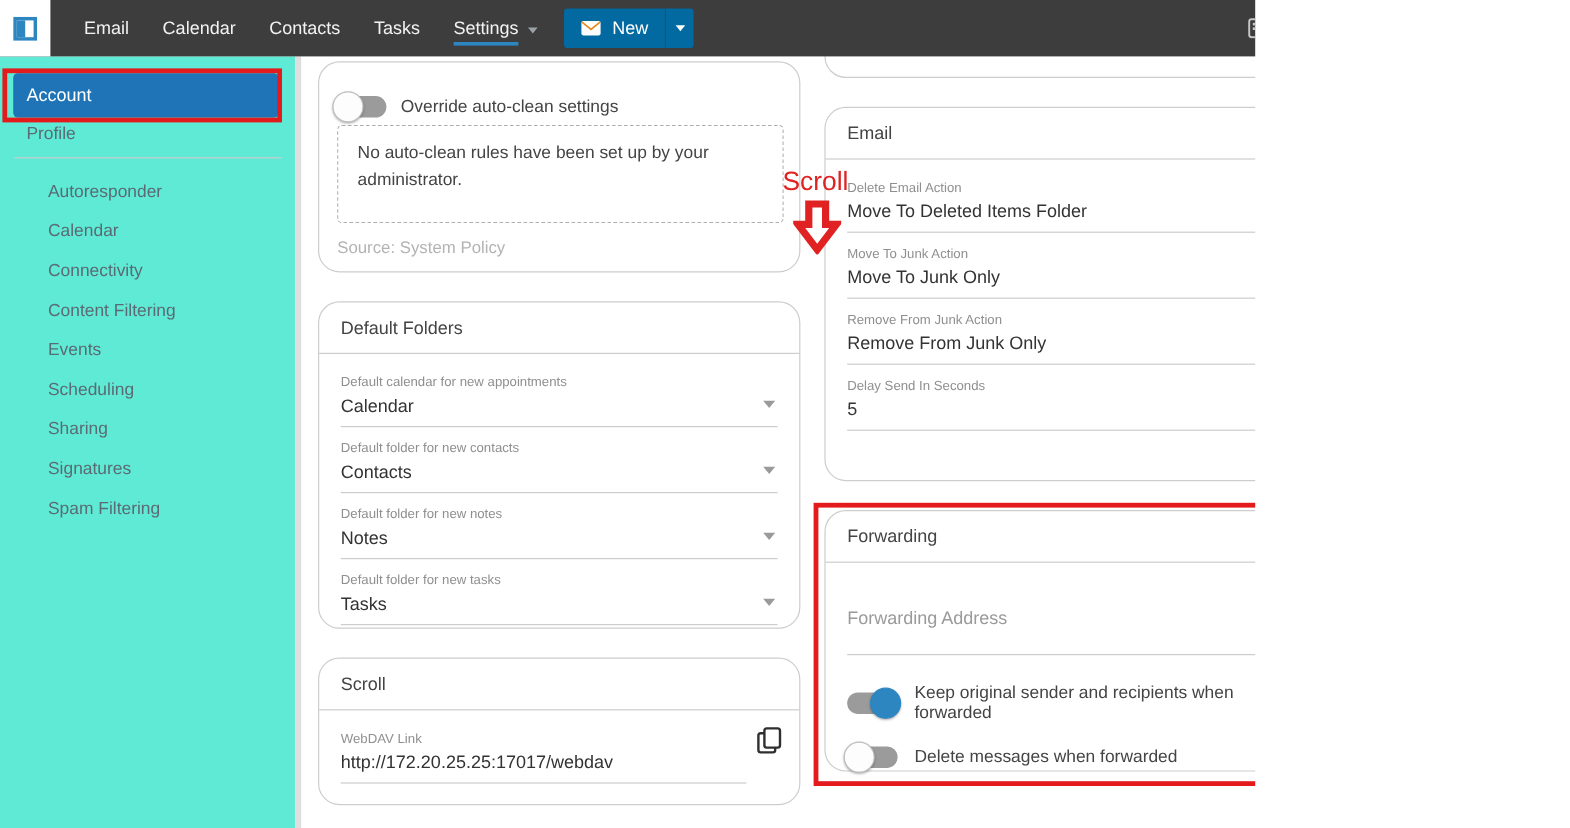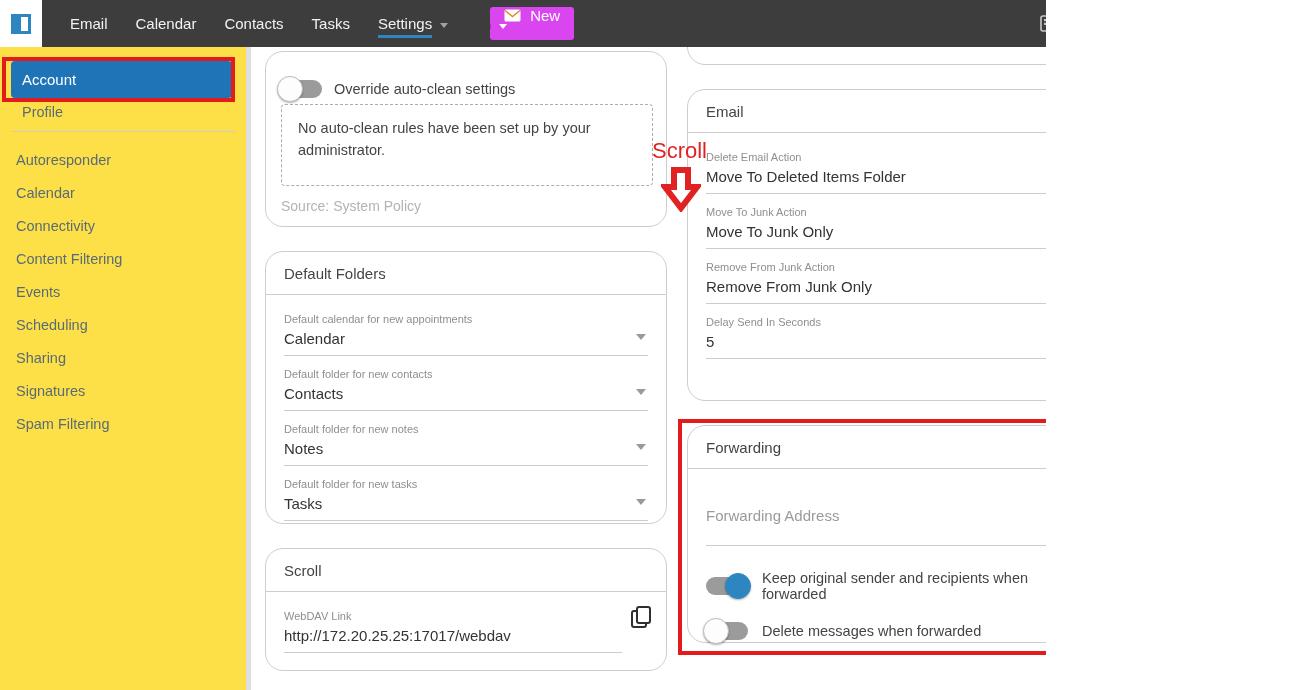--- a/index.html
+++ b/index.html
@@ -7,37 +7,37 @@
   .page { position:relative; width:1046px; height:690px; overflow:hidden; background:#fff; }
 
   
   .navbar { position:absolute; left:0; top:0; width:1308px; height:47px; background:#3d3d3d; display:flex; align-items:center; z-index:20; }
   .logo-box { width:42px; height:47px; background:#fff; display:flex; align-items:center; justify-content:center; flex:none; }
   .nav-items { display:flex; align-items:center; margin-left:14px; }
   .nav-item { color:#f2f2f2; font-size:15px; padding:0 14px; height:47px; display:flex; align-items:center; cursor:pointer; position:relative; }
   .nav-item.active .nav-label { position:relative; }
   .nav-item.active .nav-label::after { content:""; position:absolute; left:0; right:0; bottom:-6px; height:3px; background:#2e86c1; }
   .nav-caret { width:0; height:0; border-left:4px solid transparent; border-right:4px solid transparent; border-top:5px solid #9aa3a8; margin-left:8px; margin-top:3px; }
-  .new-btn { display:flex; margin-left:28px; height:33px; border-radius:3px; overflow:hidden; background:#d946ef; cursor:pointer;flex-direction:column; }
+  .new-btn { display:flex; margin-left:8px; height:33px; border-radius:3px; overflow:hidden; background:#0369a1; cursor:pointer; }
   .new-main { display:flex; align-items:center; gap:9px; padding:0 14px; color:#fff; font-size:15px; }
   .new-caret-seg { width:24px; display:flex; align-items:center; justify-content:center; border-left:1px solid rgba(90,50,0,.35); }
   .new-caret-seg .tri { width:0; height:0; border-left:4px solid transparent; border-right:4px solid transparent; border-top:5px solid #fff; }
   .nav-right { margin-left:auto; display:flex; align-items:center; gap:25px; margin-right:3px; color:#c7c7c7; }
   .nav-icon { display:flex; align-items:center; justify-content:center; cursor:pointer; }
   .help-circle { width:19px; height:19px; border:1.6px solid #c7c7c7; border-radius:50%; display:flex; align-items:center; justify-content:center; font-size:12.5px; font-weight:bold; color:#c7c7c7; }
   .avatar { width:38px; height:40px; background:#2f8ccb; border-radius:3px; color:#fff; font-weight:bold; font-size:16px; display:flex; align-items:center; justify-content:center; cursor:pointer; }
 
   
-  .sidebar { position:absolute; left:0; top:47px; width:246px; height:643px; background:#fde047; z-index:5; }
+  .sidebar { position:absolute; left:0; top:47px; width:246px; height:643px; background:#5eead4; z-index:5; }
   .annot-rect-account { position:absolute; left:2px; top:10px; width:233px; height:45px; border:4px solid #e31b1c; z-index:9; pointer-events:none; }
   .account-pill { position:absolute; left:11px; top:14px; width:221px; height:37px; background:#1e74b6; border-radius:4px; color:#fff; font-size:15px; display:flex; align-items:center; padding-left:11px; cursor:pointer; }
   .side-profile { position:absolute; left:22px; top:57px; font-size:14.5px; color:#5a6b76; cursor:pointer; }
   .side-divider { position:absolute; left:12px; top:84px; width:223px; height:1px; background:#ccc; }
   .side-list { position:absolute; left:0; top:97px; width:246px; }
-  .side-item { height:33px; line-height:33px; padding-left:16px; font-size:14.5px; color:#5a6b76; cursor:pointer; }
+  .side-item { height:33px; line-height:33px; padding-left:40px; font-size:14.5px; color:#5a6b76; cursor:pointer; }
   .scroll-divider { position:absolute; left:246px; top:47px; width:5px; height:643px; background:#dedede; z-index:6; }
 
   
   .card { position:absolute; background:#fff; border:1px solid #cdcdcd; border-radius:18px; z-index:2; }
   .card-title { padding:13px 18px 12px; font-size:15px; color:#444; border-bottom:1px solid #cdcdcd; }
   .card-body { padding:6px 18px 0; }
   .field { margin-top:12px; }
   .f-label { font-size:11px; color:#8f8f8f; line-height:13px; }
   .f-value { font-size:15px; color:#333; padding:4px 0 8px; border-bottom:1px solid #ccc; position:relative; cursor:pointer; }
   .caret { position:absolute; right:2px; top:8px; width:0; height:0; border-left:5px solid transparent; border-right:5px solid transparent; border-top:6px solid #9a9a9a; }

